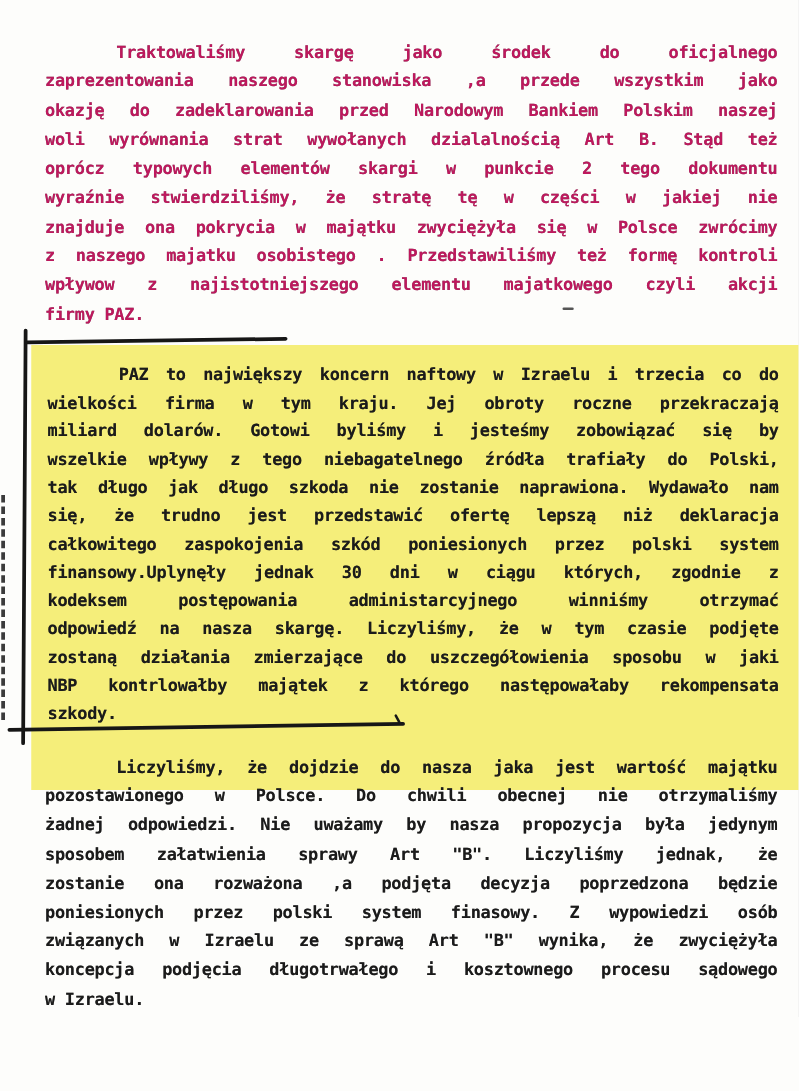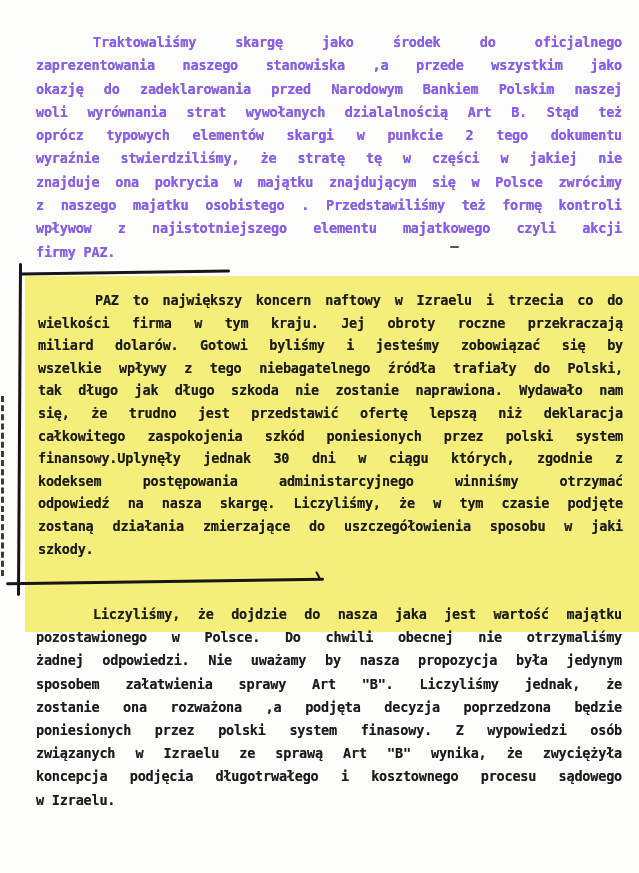--- a/index.html
+++ b/index.html
@@ -52,46 +52,47 @@
     position:absolute;left:1px;top:396px;height:180px;width:0;
     border-left:3px dashed rgba(25,25,25,0.85);
   }
   .artifact-dash{position:absolute;left:450px;top:246px;width:9px;height:2px;background:#555;border-radius:1px;}
 </style>
 </head>
 <body>
 
 <div class="page" style="background: rgb(253, 253, 251);">
 
-  <div class="para" id="para1" style="color: #8b5cf6;">
+  <div class="para" id="para1" style="color: #be185d;">
       <div class="line indent"><span>Traktowaliśmy skargę jako środek do oficjalnego</span> </div>
       <div class="line"><span>zaprezentowania naszego stanowiska ,a przede wszystkim jako</span> </div>
       <div class="line"><span>okazję do zadeklarowania przed Narodowym Bankiem Polskim naszej</span> </div>
       <div class="line"><span>woli wyrównania strat wywołanych dzialalnością Art B. Stąd też</span> </div>
       <div class="line"><span>oprócz typowych elementów skargi w punkcie 2 tego dokumentu</span> </div>
       <div class="line"><span>wyraźnie stwierdziliśmy, że stratę tę w części w jakiej nie</span> </div>
-      <div class="line"><span>znajduje ona pokrycia w majątku znajdującym się w Polsce zwrócimy</span> </div>
+      <div class="line"><span>znajduje ona pokrycia w majątku zwyciężyła się w Polsce zwrócimy</span> </div>
       <div class="line"><span>z naszego majatku osobistego . </span> <span class="u">Przedstawiliśmy też formę kontroli</span> </div>
       <div class="line"><span class="u">wpływow z najistotniejszego elementu majatkowego czyli akcji</span> </div>
       <div class="line last"><span class="u">firmy PAZ.</span> </div>
     </div>
 
   <div class="hl-box" style="background: rgb(245, 238, 122);">
     <div class="para" id="para2" style="color: rgb(27, 27, 27);">
         <div class="line indent"><span>PAZ to największy koncern naftowy w Izraelu i trzecia co do</span> </div>
         <div class="line"><span>wielkości firma w tym kraju. Jej obroty roczne przekraczają</span> </div>
         <div class="line"><span>miliard dolarów. Gotowi byliśmy i jesteśmy zobowiązać się by</span> </div>
         <div class="line"><span>wszelkie wpływy z tego niebagatelnego źródła trafiały do Polski,</span> </div>
         <div class="line"><span>tak długo jak długo szkoda nie zostanie naprawiona. Wydawało nam</span> </div>
         <div class="line"><span>się, że trudno jest przedstawić ofertę lepszą niż deklaracja</span> </div>
         <div class="line"><span>całkowitego zaspokojenia szkód poniesionych przez polski system</span> </div>
         <div class="line"><span>finansowy.Uplynęły jednak 30 dni w ciągu których, zgodnie z</span> </div>
         <div class="line"><span>kodeksem postępowania administarcyjnego winniśmy otrzymać</span> </div>
         <div class="line"><span>odpowiedź na nasza skargę. Liczyliśmy, że w tym czasie podjęte</span> </div>
         <div class="line"><span>zostaną działania zmierzające do uszczegółowienia sposobu w jaki</span> </div>
+        <div class="line"><span>NBP kontrlowałby majątek z którego następowałaby rekompensata</span> </div>
         <div class="line last"><span>szkody.</span> </div>
       </div>
   </div>
 
   <div class="pen pen-left" style="background: rgb(22, 22, 22);"></div>
   <div class="pen pen-top" style="background: rgb(22, 22, 22);"></div>
   <div class="pen pen-bottom" style="background: rgb(22, 22, 22);"></div>
   <div class="pen pen-hook" style="background: rgb(22, 22, 22);"></div>
   <div class="edge-dashes"></div>
   <div class="artifact-dash"></div>

